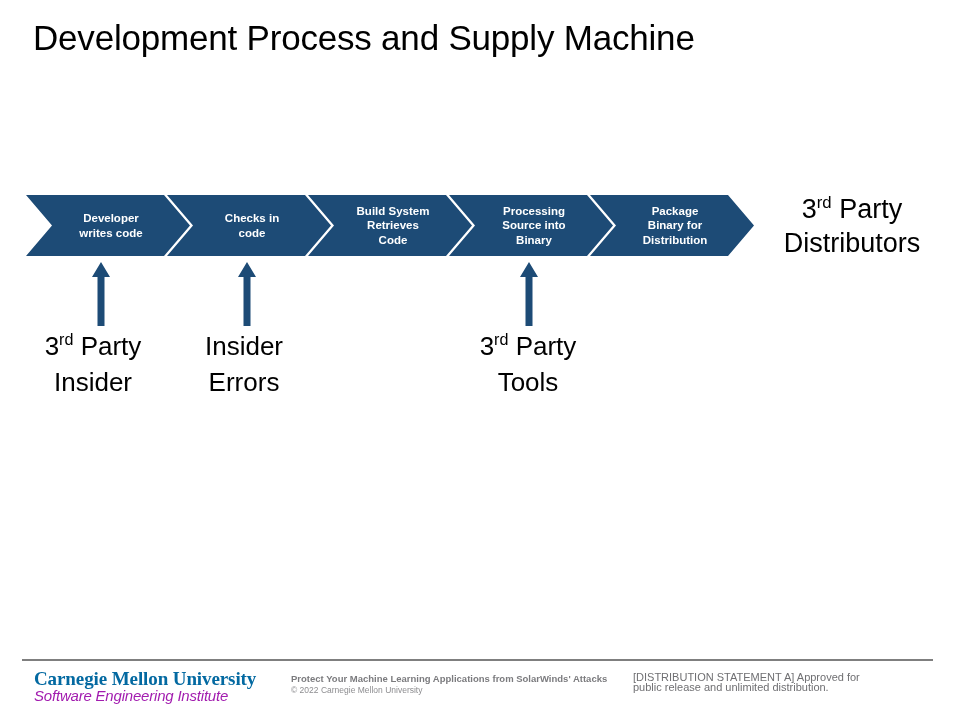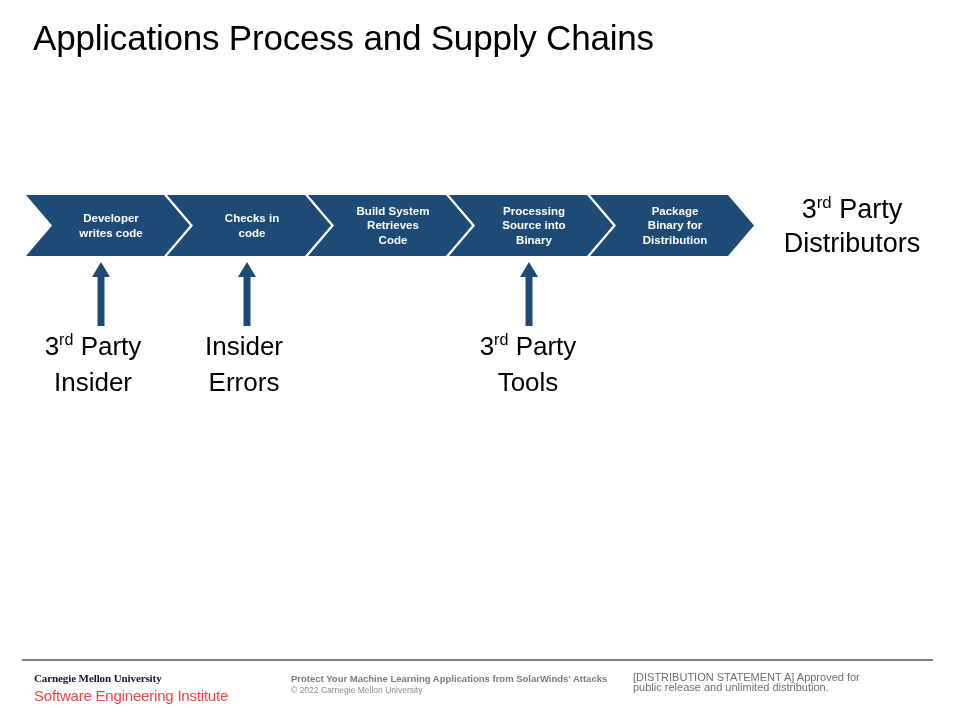--- a/index.html
+++ b/index.html
@@ -111,31 +111,32 @@
   }
   #sei-logo {
     position: absolute;
     left: 34px;
     top: 670px;
     color: #6f6f6f;
   }
   #sei-logo .line1 {
     font-family: "Liberation Serif", serif;
     font-weight: bold;
-    font-size: 11px;
+    font-size: 19px;
     line-height: 17px;
-    color: #0f172a;
+    color: #0369a1;
     letter-spacing: -0.1px;
   }
   #sei-logo .line2 {
     font-size: 15px;
     line-height: 18px;
-    color: #ef4444;
+    color: #a21caf;
     font-weight: 400;
     letter-spacing: -0.2px;
+    font-style: italic;
   }
   #footer-center {
     position: absolute;
     left: 291px;
     top: 673px;
     color: #808083;
   }
   #footer-center .deck-title {
     font-size: 9.5px;
     font-weight: bold;
@@ -165,21 +166,21 @@
     font-size: 19px;
     font-weight: bold;
     color: #7c7c80;
   }
 </style>
 </head>
 <body>
 
 <div id="slide">
 
-  <div id="slide-title">Applications Process and Supply Chains</div>
+  <div id="slide-title">Development Process and Supply Machine</div>
 
   <div id="chevron-flow">
       <div class="chevron" style="left: 0px; width: 164px; z-index: 10; background: rgb(29, 75, 118);">
         <div class="chevron-label">Developer
 writes code</div>
       </div>
       <div class="chevron" style="left: 141px; width: 164px; z-index: 9; background: rgb(29, 75, 118);">
         <div class="chevron-label">Checks in
 code</div>
       </div>

